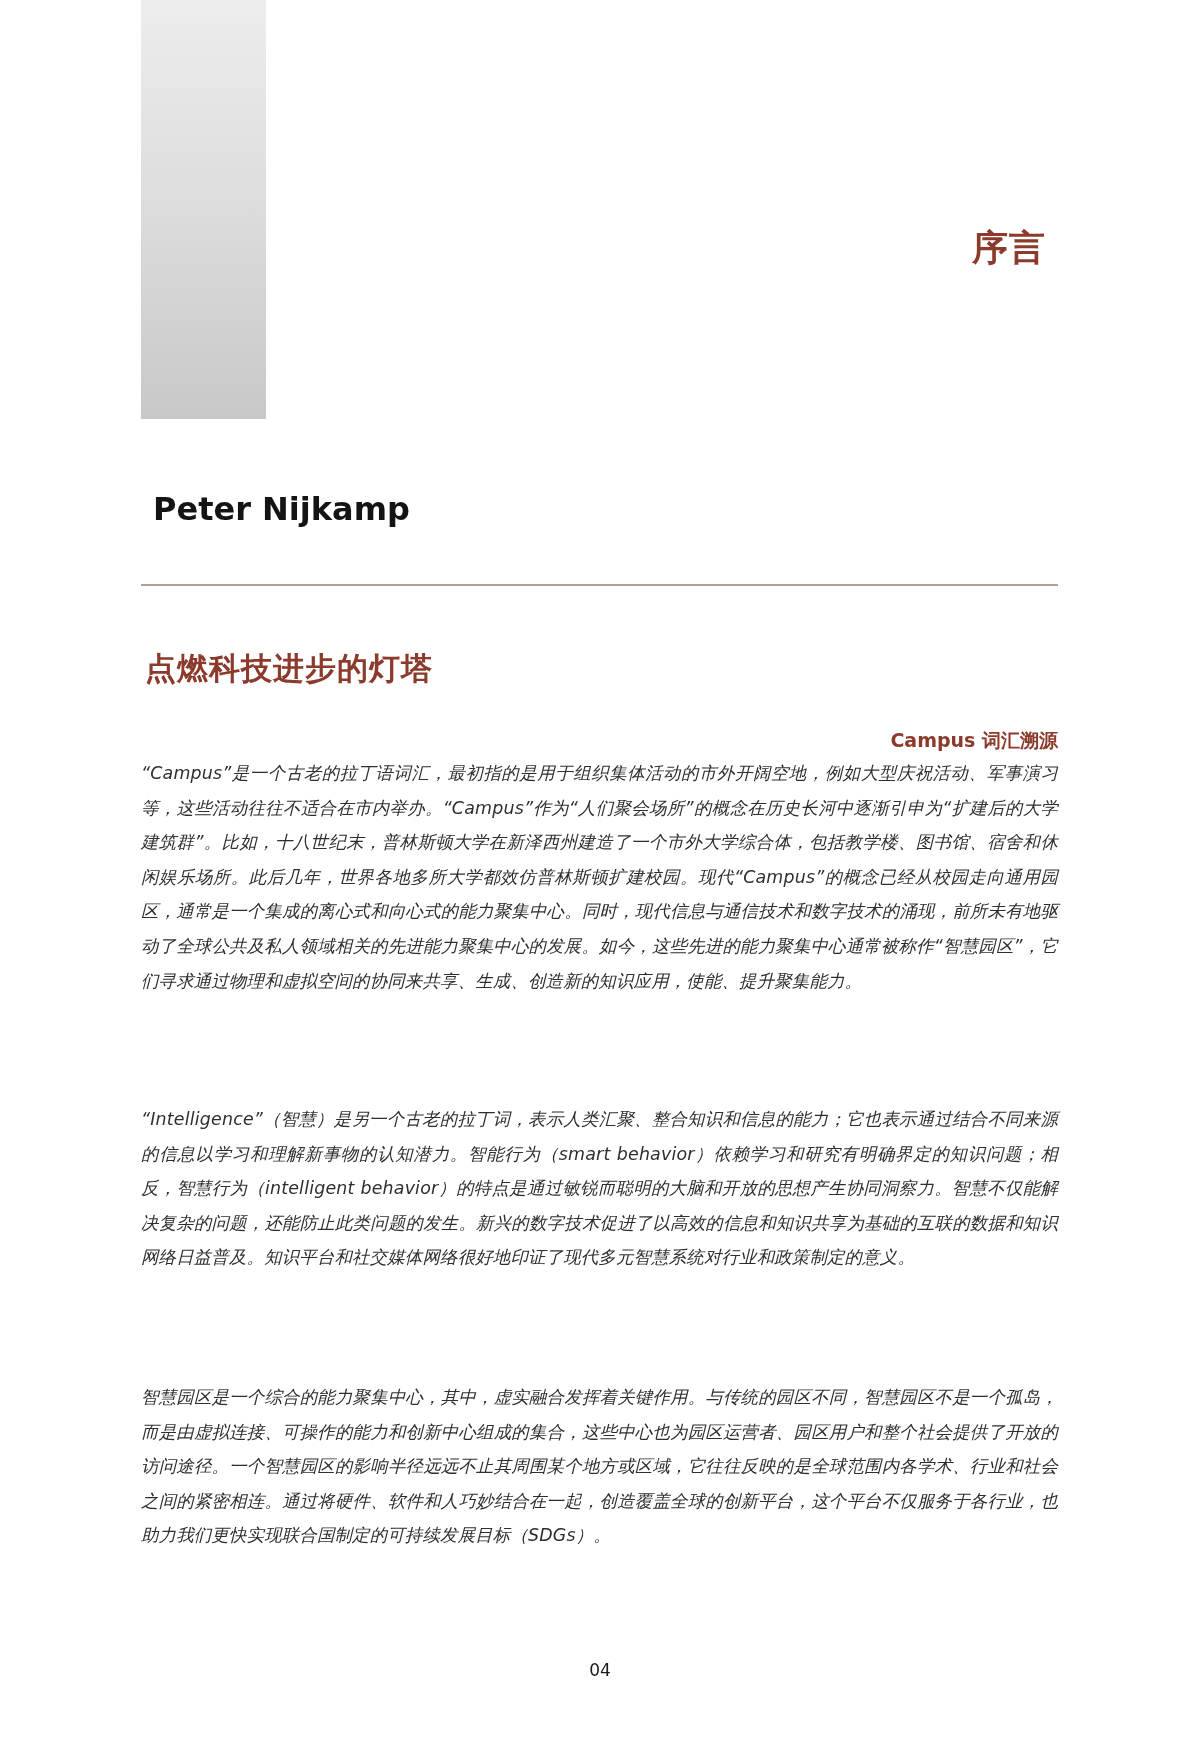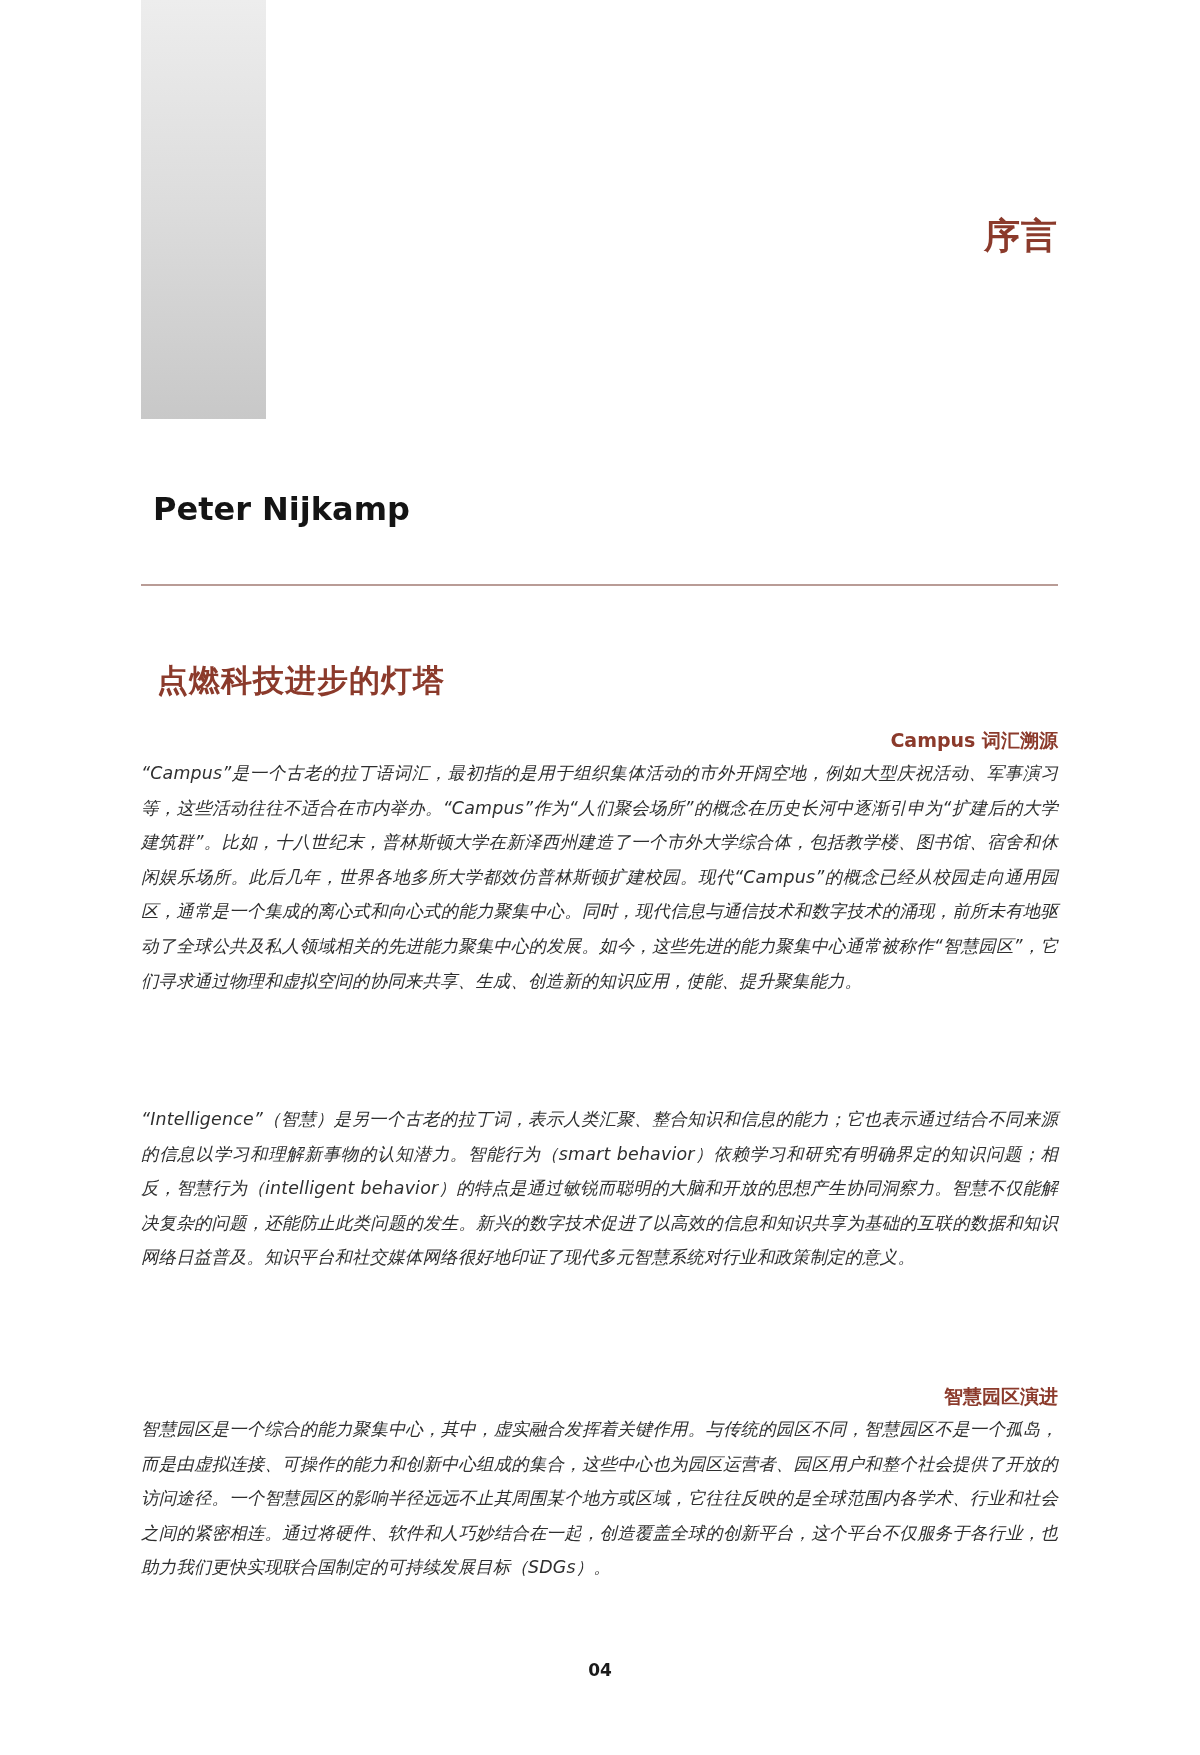--- a/index.html
+++ b/index.html
@@ -9,48 +9,48 @@
     font-family: "DejaVu Sans", "Liberation Sans", sans-serif;
     color: #2b2b2b;
   }
   .side-bar {
     position: absolute; left: 141px; top: 0; width: 125px; height: 419px;
     background: linear-gradient(to bottom, #ededed 0%, #dcdcdc 50%, #c8c8c8 100%);
   }
   .preface-title {
     position: absolute; top: 212px; right: 142px;
     font-size: 36px; font-weight: bold; color: #8b3a2b; letter-spacing: 1px;
-    margin: 0; line-height: 48px;
+    margin: 12px; line-height: 48px;
   }
   .author {
     position: absolute; left: 141px; top: 475px;
     font-family: "DejaVu Sans", sans-serif;
     font-size: 32px; font-weight: bold; color: #141414; margin: 12px; line-height: 44px;
   }
   .divider {
     position: absolute; left: 141px; top: 584px; width: 917px; height: 2px;
     background: #b99c96;
   }
   .main-heading {
     position: absolute; left: 141px; top: 643px;
-    font-size: 31px; font-weight: bold; color: #8b3a2b; margin: 16px; line-height: 42px;
+    font-size: 31px; font-weight: bold; color: #8b3a2b; margin: 4px; line-height: 42px;
     letter-spacing: 1px;
   }
   .section { position: absolute; left: 141px; width: 917px; }
   .section-title {
     font-size: 19px; font-weight: bold; color: #8b3a2b; margin: 0;
     height: 32px; line-height: 32px; text-align: right;
   }
   .section-body {
     font-size: 17.4px; line-height: 34.6px; color: #2e2e2e; margin: 0;
     text-align: justify; letter-spacing: 0.2px; font-style: italic;
   }
   .page-number {
     position: absolute; left: 0; width: 1200px; top: 1660px; text-align: center;
-    font-size: 17px; color: #1a1a1a; font-weight: bold;
+    font-size: 17px; color: #1a1a1a;
   }
 </style>
 </head>
 <body>
 
 <div class="side-bar"></div>
 
 <h1 class="preface-title">序言</h1>
 
 <h2 class="author">Peter Nijkamp</h2>
@@ -62,17 +62,16 @@
 <div class="section" style="top:724px;">
   <h3 class="section-title">Campus 词汇溯源</h3>
   <p class="section-body">“Campus”是一个古老的拉丁语词汇，最初指的是用于组织集体活动的市外开阔空地，例如大型庆祝活动、军事演习等，这些活动往往不适合在市内举办。“Campus”作为“人们聚会场所”的概念在历史长河中逐渐引申为“扩建后的大学建筑群”。比如，十八世纪末，普林斯顿大学在新泽西州建造了一个市外大学综合体，包括教学楼、图书馆、宿舍和休闲娱乐场所。此后几年，世界各地多所大学都效仿普林斯顿扩建校园。现代“Campus”的概念已经从校园走向通用园区，通常是一个集成的离心式和向心式的能力聚集中心。同时，现代信息与通信技术和数字技术的涌现，前所未有地驱动了全球公共及私人领域相关的先进能力聚集中心的发展。如今，这些先进的能力聚集中心通常被称作“智慧园区”，它们寻求通过物理和虚拟空间的协同来共享、生成、创造新的知识应用，使能、提升聚集能力。</p>
 </div>
 
 <div class="section" style="top:1102px;">
   <p class="section-body">“Intelligence”（智慧）是另一个古老的拉丁词，表示人类汇聚、整合知识和信息的能力；它也表示通过结合不同来源的信息以学习和理解新事物的认知潜力。智能行为（smart behavior）依赖学习和研究有明确界定的知识问题；相反，智慧行为（intelligent behavior）的特点是通过敏锐而聪明的大脑和开放的思想产生协同洞察力。智慧不仅能解决复杂的问题，还能防止此类问题的发生。新兴的数字技术促进了以高效的信息和知识共享为基础的互联的数据和知识网络日益普及。知识平台和社交媒体网络很好地印证了现代多元智慧系统对行业和政策制定的意义。</p>
 </div>
 
 <div class="section" style="top:1380px;">
-  <h3 class="section-title">智慧园区演进</h3>
   <p class="section-body">智慧园区是一个综合的能力聚集中心，其中，虚实融合发挥着关键作用。与传统的园区不同，智慧园区不是一个孤岛，而是由虚拟连接、可操作的能力和创新中心组成的集合，这些中心也为园区运营者、园区用户和整个社会提供了开放的访问途径。一个智慧园区的影响半径远远不止其周围某个地方或区域，它往往反映的是全球范围内各学术、行业和社会之间的紧密相连。通过将硬件、软件和人巧妙结合在一起，创造覆盖全球的创新平台，这个平台不仅服务于各行业，也助力我们更快实现联合国制定的可持续发展目标（SDGs）。</p>
 </div>
 
 <div class="page-number">04</div>
 
 </body></html>

